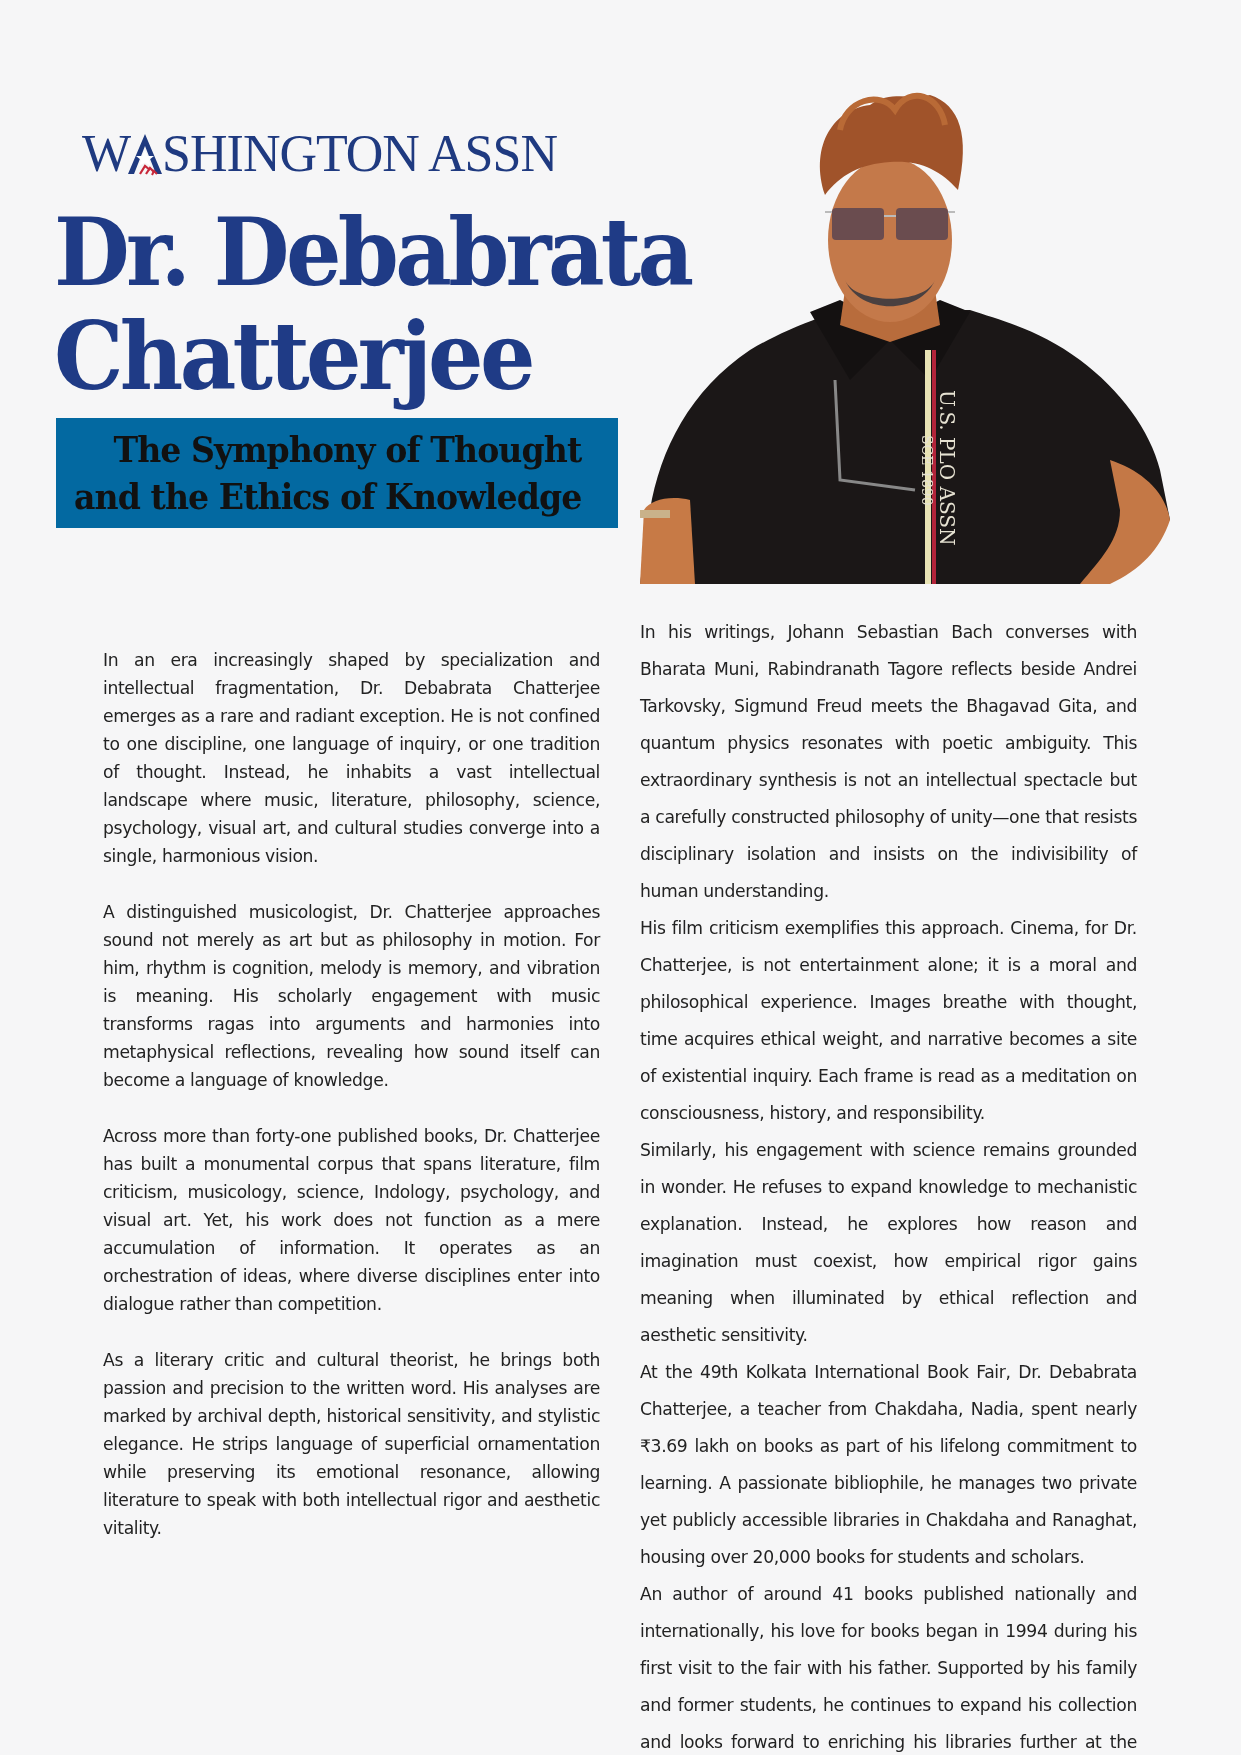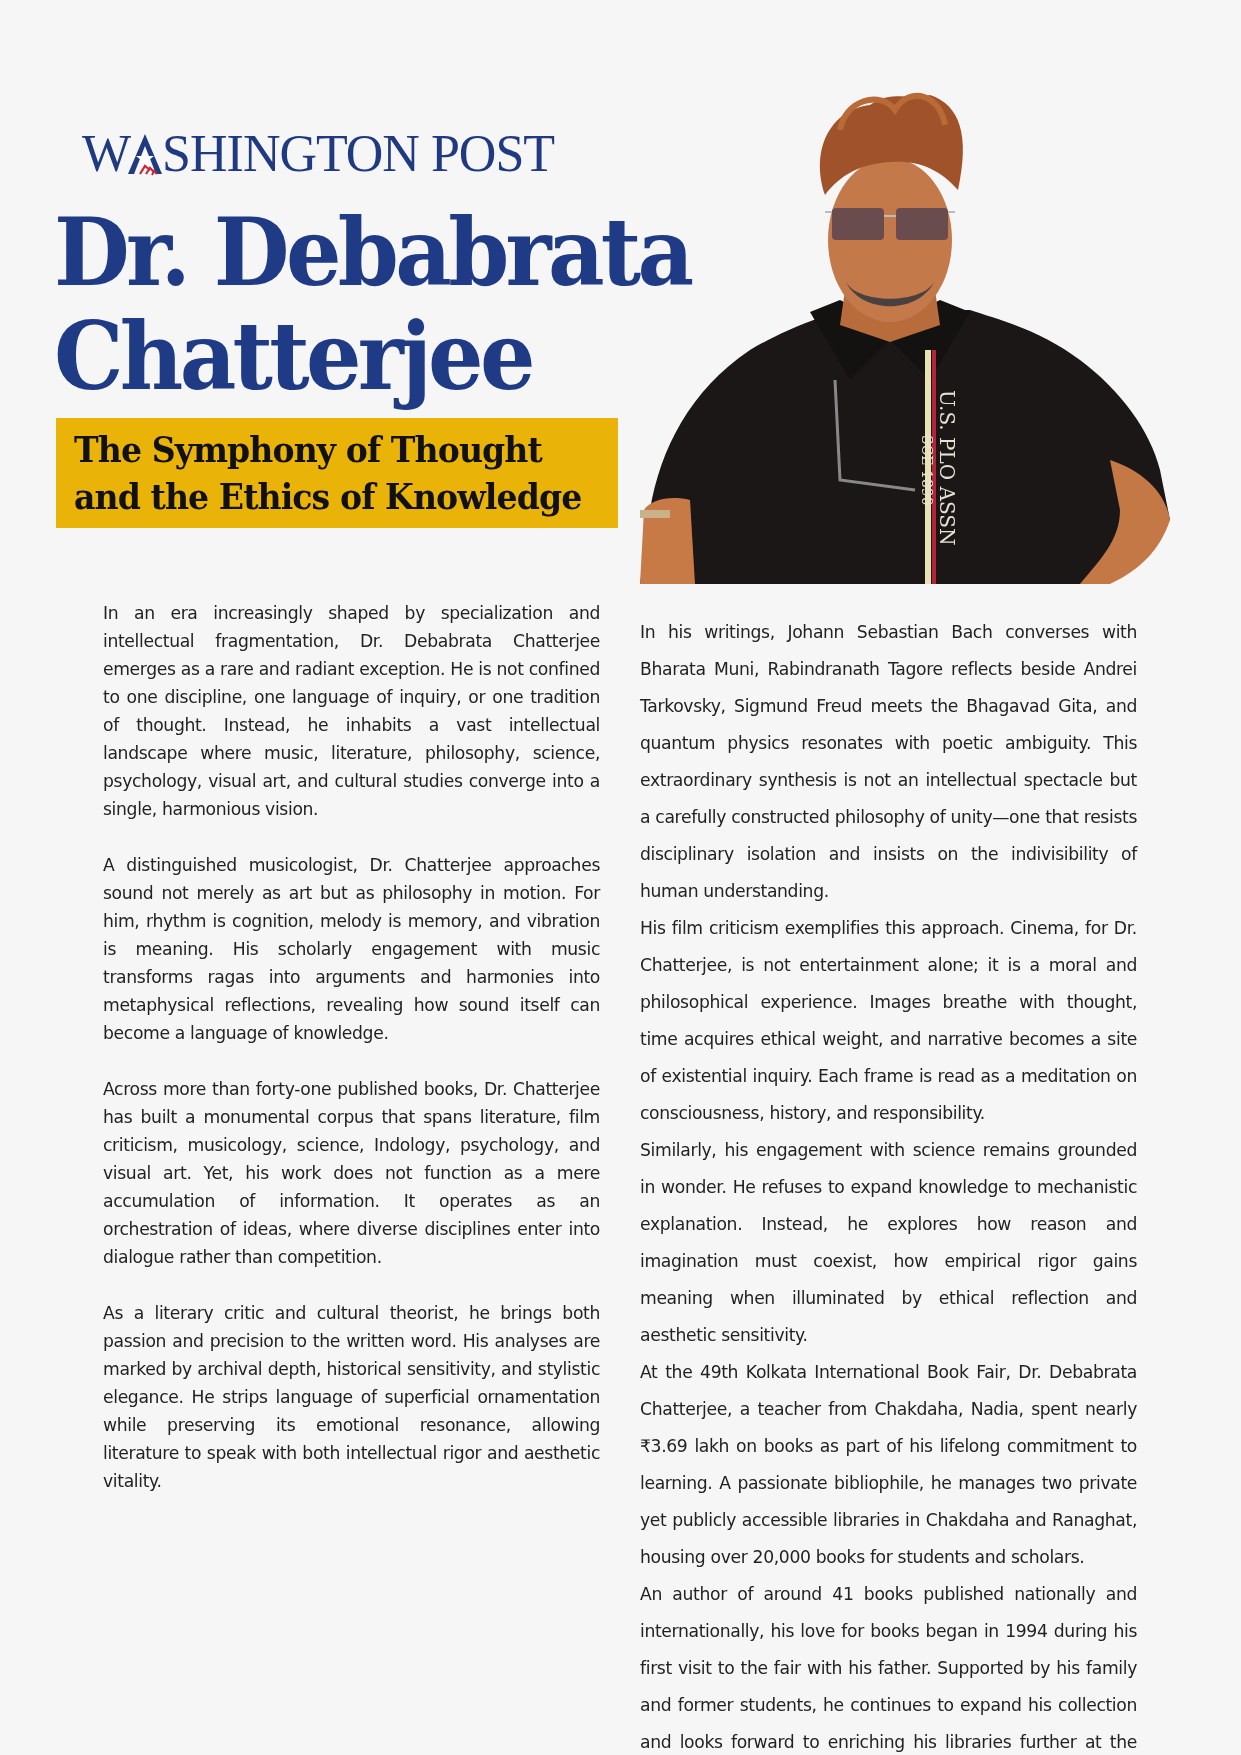--- a/index.html
+++ b/index.html
@@ -29,39 +29,40 @@
       font-weight: bold;
       font-size: 94px; line-height: 104px;
       color: #1f3b86;
       letter-spacing: -4px;
       transform: scaleX(0.93);
       transform-origin: left top;
     }
     .subtitle-box {
       position: absolute; left: 56px; top: 418px;
       width: 562px; height: 110px;
-      background: #eab308;
+      background: #0369a1;
+      text-align: right;
     }
     .subtitle {
       position: absolute; left: 18px; top: 8px;
       font-family: "DejaVu Serif", serif;
       font-weight: bold;
       font-size: 36px; line-height: 47px;
       color: #111;
       letter-spacing: -1px;
       transform: scaleX(0.92);
       transform-origin: left top;
       white-space: nowrap;
     }
     .photo {
       position: absolute; left: 640px; top: 90px;
       width: 540px; height: 494px;
     }
     .col {
-      position: absolute; top: 599px;
+      position: absolute; top: 646px;
       width: 497px;
       font-family: "DejaVu Sans", sans-serif;
       font-size: 17.2px;
       line-height: 28px;
       color: #222;
       text-align: justify;
       letter-spacing: -0.35px;
     }
     .col.left { left: 103px; }
     .col.right { left: 640px; top: 614px; line-height: 37px; }
@@ -76,21 +77,21 @@
   <span>W</span>
   <span class="star-a">
     <svg width="38" height="44" viewBox="0 0 38 44">
       <polygon points="19,2 36,42 30,42 19,14 8,42 2,42" fill="#1f3a80"></polygon>
       <polygon points="19,18 21.5,24 28,24 23,28 25,34 19,30.5 13,34 15,28 10,24 16.5,24" fill="#ffffff"></polygon>
       <path d="M14,42 L19,34 L24,38" stroke="#c8283a" stroke-width="2.2" fill="none"></path>
       <path d="M20,42 L24,36 L28,40" stroke="#c8283a" stroke-width="2.2" fill="none"></path>
       <path d="M26,43 L28,39 L31,42" stroke="#c8283a" stroke-width="2" fill="none"></path>
     </svg>
   </span>
-  <span>SHINGTON POST</span>
+  <span>SHINGTON ASSN</span>
 </div>
 
 <h1 class="title" style="margin:0;">
   <div>Dr. Debabrata</div>
   <div>Chatterjee</div>
 </h1>
 
 <div class="subtitle-box">
   <h2 class="subtitle" style="margin:0;">
     <div>The Symphony of Thought</div>

